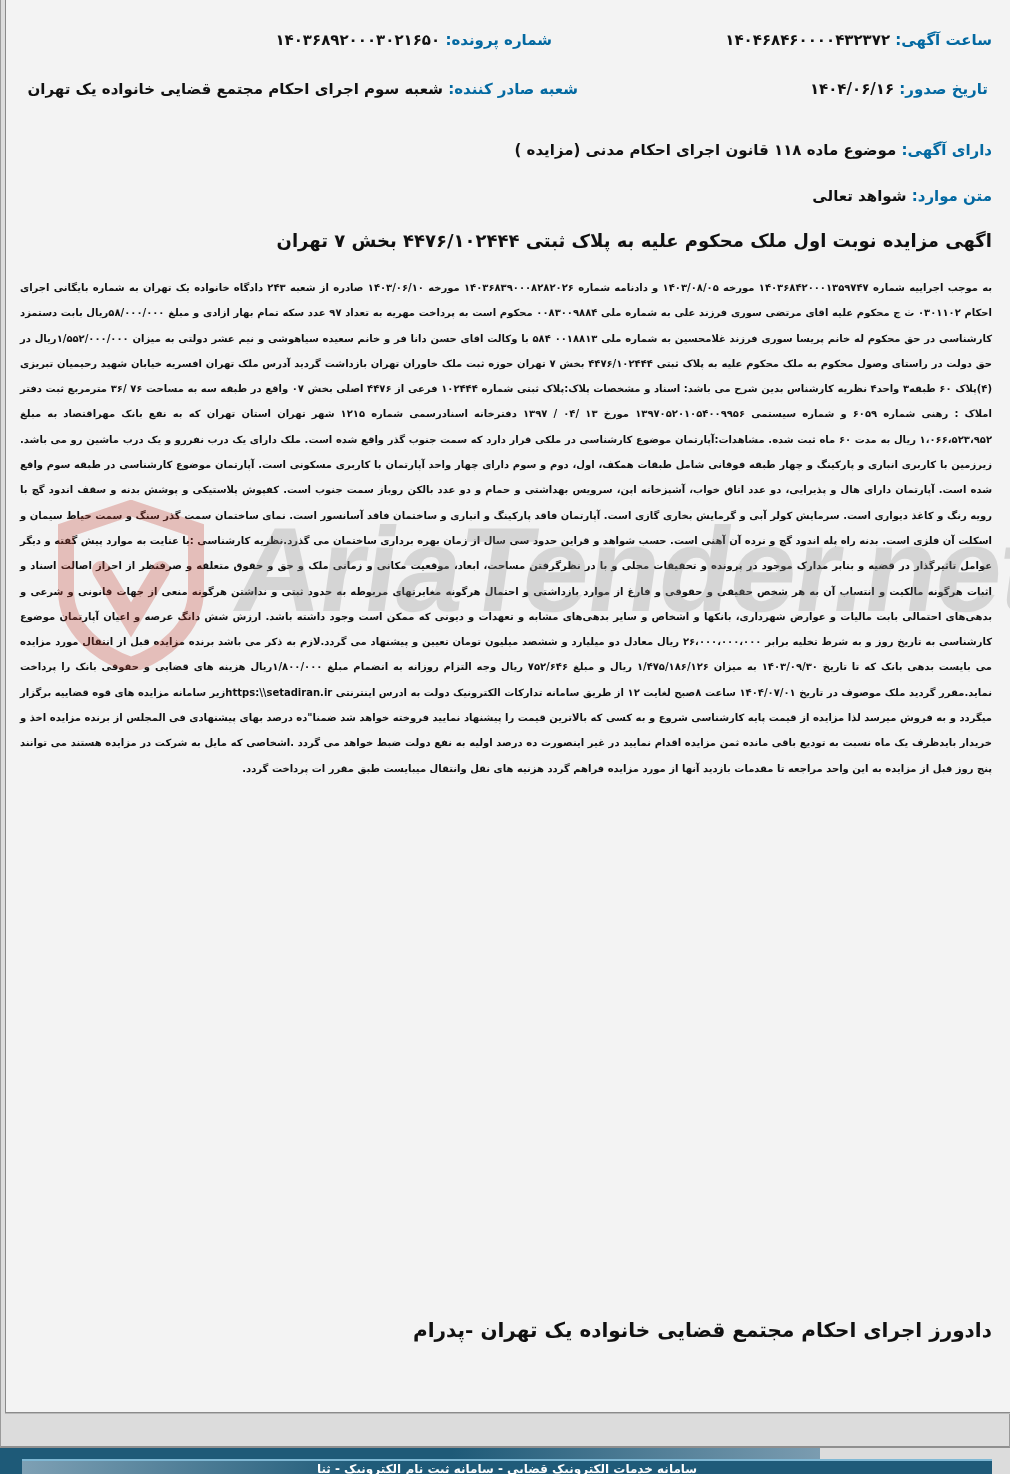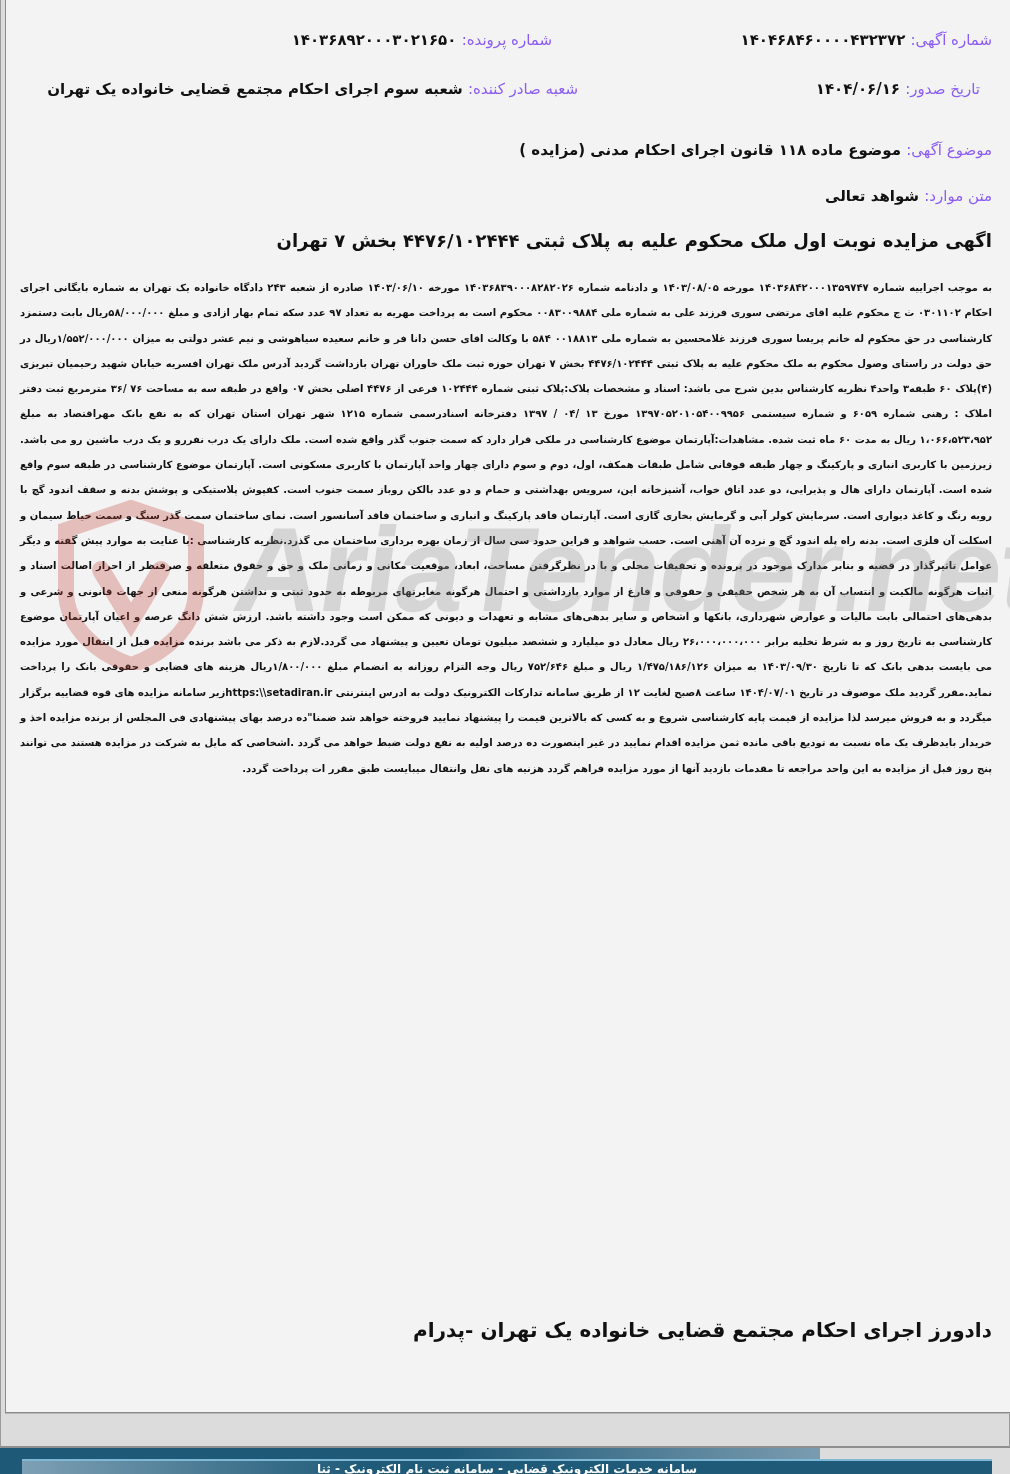--- a/index.html
+++ b/index.html
@@ -39,21 +39,21 @@
       top: 0;
       color: #111;
       font-weight: bold;
     }
     .meta-row {
       position: absolute;
       direction: rtl;
       font-size: 15px;
       white-space: nowrap;
     }
-    .lbl { color: #8b5cf6; font-weight: normal; }
+    .lbl { color: #0369a1; font-weight: bold; }
     .val { color: #111; font-weight: bold; }
     .title-line {
       position: absolute;
       top: 230px;
       right: 0;
       font-size: 18px;
     }
     .para { position: absolute; top: 275px; right: 0; left: 0; font-size: 10px; line-height: 25.3px; text-align: justify; }
     .signature { position: absolute; top: 1318px; right: 0; font-size: 20px; }
     .watermark {
@@ -100,39 +100,39 @@
     }
   </style>
 </head>
 <body>
 
 <div class="outer">
   <div class="panel">
     <div class="content">
 
       <div class="meta-row" style="top:31px; right:0;">
-        <span class="lbl">شماره آگهی:</span>
+        <span class="lbl">ساعت آگهی:</span>
         <span class="val">۱۴۰۴۶۸۴۶۰۰۰۰۴۳۲۳۷۲</span>
       </div>
       <div class="meta-row" style="top:31px; right:440px;">
         <span class="lbl">شماره پرونده:</span>
         <span class="val">۱۴۰۳۶۸۹۲۰۰۰۳۰۲۱۶۵۰</span>
       </div>
 
-      <div class="meta-row" style="top:80px; right:12px;">
+      <div class="meta-row" style="top:80px; right:4px;">
         <span class="lbl">تاریخ صدور:</span>
         <span class="val">۱۴۰۴/۰۶/۱۶</span>
       </div>
       <div class="meta-row" style="top:80px; right:414px;">
         <span class="lbl">شعبه صادر کننده:</span>
         <span class="val">شعبه سوم اجرای احکام مجتمع قضایی خانواده یک تهران</span>
       </div>
 
       <div class="meta-row" style="top:141px; right:0;">
-        <span class="lbl">موضوع آگهی:</span>
+        <span class="lbl">دارای آگهی:</span>
         <span class="val">موضوع ماده ۱۱۸ قانون اجرای احکام مدنی (مزایده )</span>
       </div>
 
       <div class="meta-row" style="top:187px; right:0;">
         <span class="lbl">متن موارد:</span>
         <span class="val">شواهد تعالی</span>
       </div>
 
       <div class="title-line">اگهی مزایده نوبت اول ملک محکوم علیه به پلاک ثبتی ۴۴۷۶/۱۰۲۴۴۴ بخش ۷ تهران</div>
 

